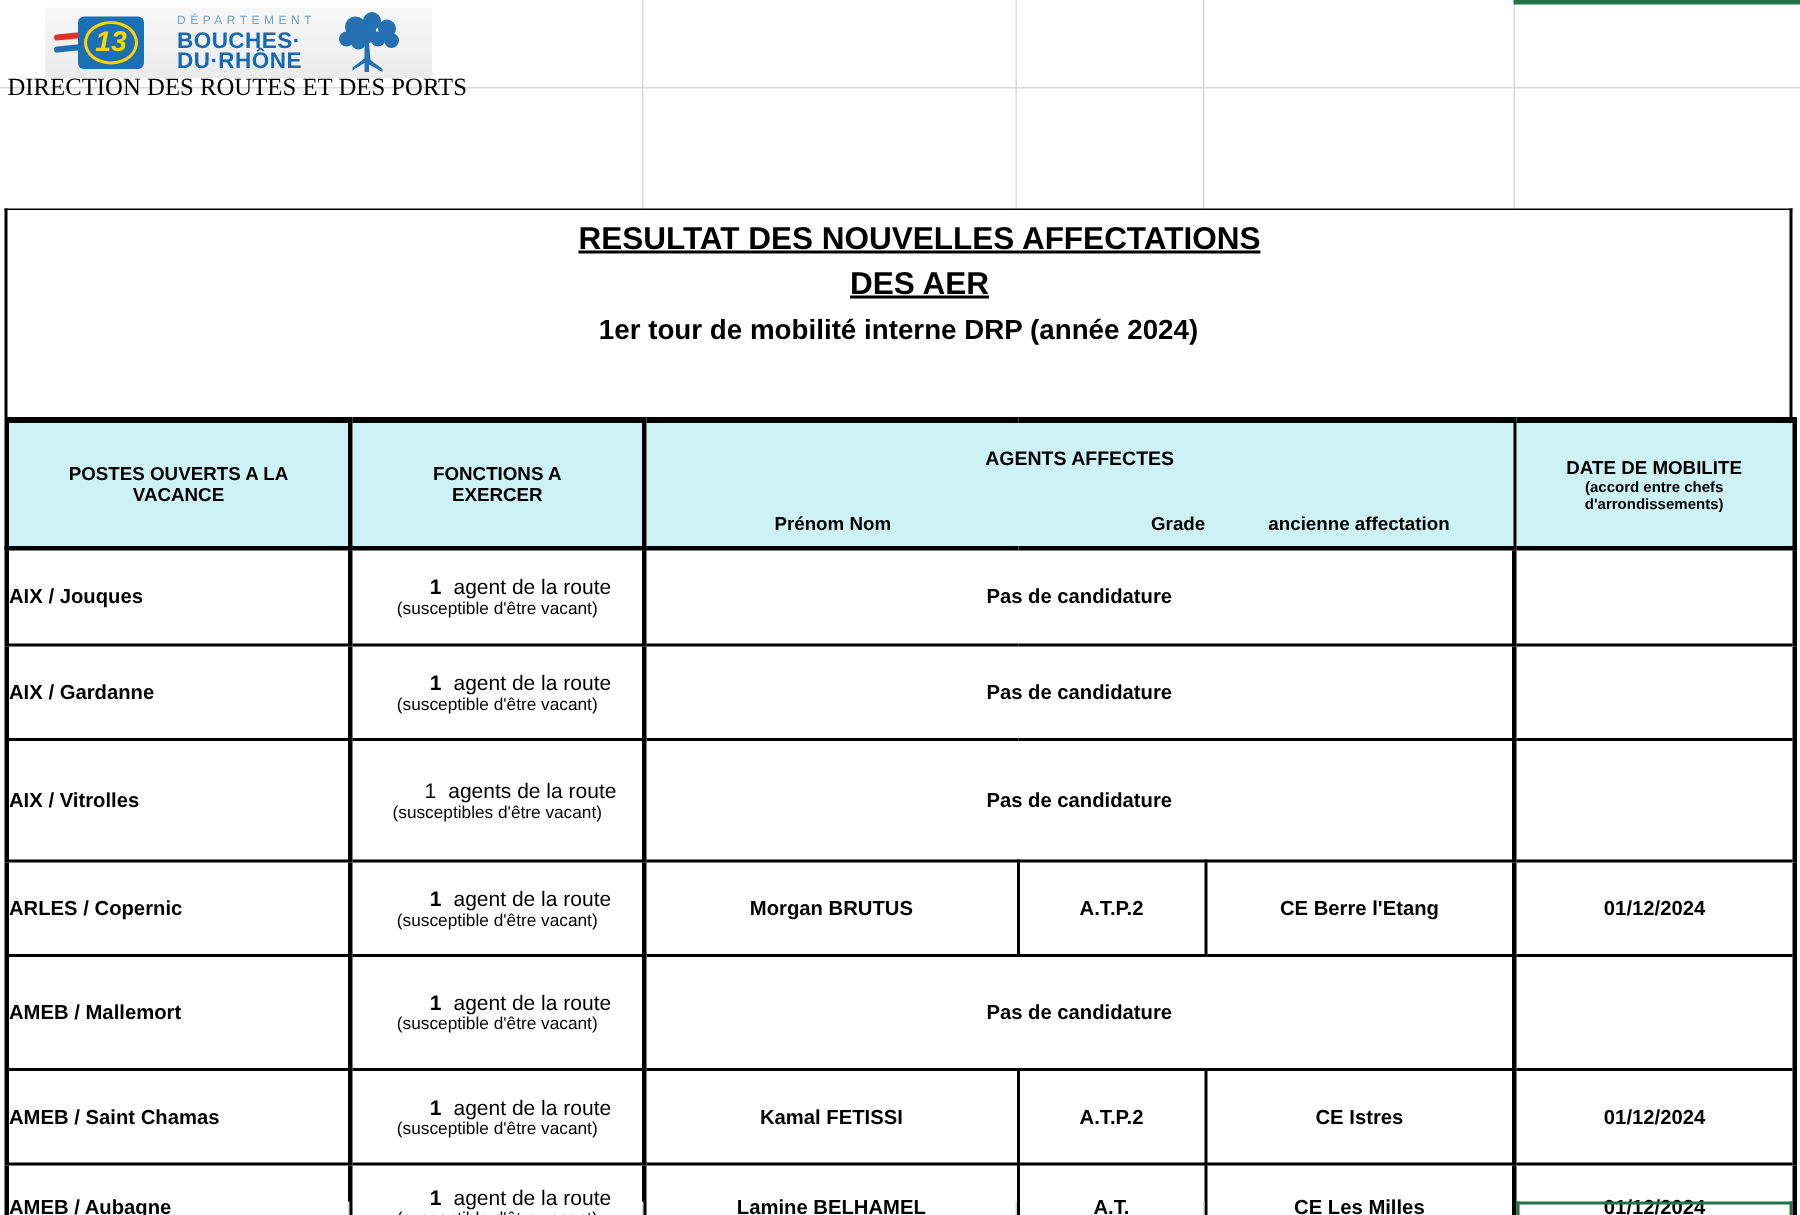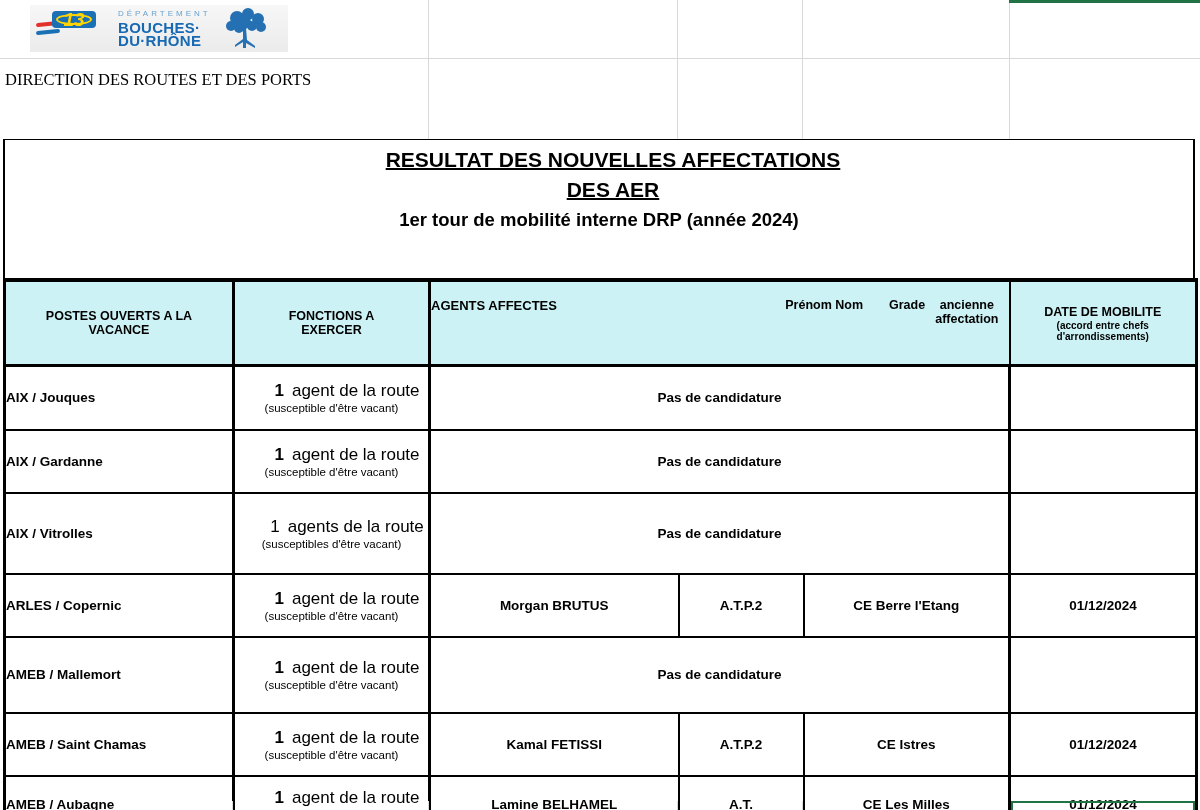--- a/index.html
+++ b/index.html
@@ -11,34 +11,34 @@
   .vgrid{position:absolute;top:0;width:1px;height:139px;background:#d9d9d9;}
   .hgrid{position:absolute;left:0;top:58px;width:1200px;height:1px;background:#d9d9d9;}
   .below-vgrid{position:absolute;top:801px;height:9px;width:1px;background:#d9d9d9;}
   #green-top-line{position:absolute;left:1009px;top:0;width:191px;height:3px;background:#217346;}
   #selection-box{position:absolute;left:1011px;top:801px;width:184px;height:9px;
     border:2px solid #217346;border-bottom:none;box-sizing:border-box;}
   
   #logo{position:absolute;left:30px;top:5px;width:258px;height:47px;
     background:linear-gradient(#f7f7f7,#ebebeb);display:flex;align-items:center;}
   #emblem-wrap{position:relative;width:70px;height:47px;flex:0 0 70px;}
-  #emblem{position:absolute;left:22px;top:6px;width:44px;height:17px;background:#1b6fb5;
+  #emblem{position:absolute;left:22px;top:6px;width:44px;height:35px;background:#1b6fb5;
     border-radius:4px;display:flex;align-items:center;justify-content:center;}
   #emblem-oval{position:absolute;left:4px;top:3px;right:4px;bottom:3px;
     border:2px solid #ffd400;border-radius:50%;}
   #emblem-num{color:#ffd400;font-weight:bold;font-style:italic;font-size:19px;position:relative;}
   .stripe{position:absolute;border-radius:2px;}
   .stripe.red{left:6px;top:17px;width:24px;height:4px;background:#e2312a;transform:rotate(-6deg);}
   .stripe.blue{left:6px;top:25px;width:24px;height:4px;background:#1b6fb5;transform:rotate(-6deg);}
   #logo-text{margin-left:18px;line-height:1;}
   #logo-dept{color:#6aa2cf;font-size:8px;letter-spacing:3px;margin-bottom:3px;}
   .logo-name{color:#1669b2;font-weight:bold;font-size:15px;line-height:13px;letter-spacing:0.3px;}
   #logo-tree{margin-left:6px;}
   
-  #direction{position:absolute;left:5px;top:70px;font-family:"Liberation Serif",serif;
+  #direction{position:absolute;left:5px;top:48px;font-family:"Liberation Serif",serif;
     font-size:16.5px;}
   
   #title-block{position:absolute;left:3px;top:139px;width:1192px;height:139px;
     box-sizing:border-box;border-top:1px solid #000;border-left:2px solid #000;
     border-right:2px solid #000;text-align:center;padding-top:5px;}
   .title-main{font-size:21px;font-weight:bold;line-height:30px;
     text-decoration:underline;text-decoration-thickness:2px;margin-left:28px;}
   .title-sub{font-size:18.5px;font-weight:bold;line-height:29px;}
   
   #result-table{position:absolute;left:3px;top:278px;width:1192px;
@@ -47,27 +47,27 @@
     overflow:hidden;}
   #result-table th{background:#ccf2f5;border-top-width:4px;border-bottom-width:3px;
     font-size:12.5px;font-weight:bold;}
   .c1{border-left-width:3px !important;border-right-width:3px !important;margin-left:32px;}
   .c2{border-right-width:3px !important;}
   .c5{border-right-width:3px !important;}
   .c6{border-right-width:3px !important;}
   .last-row td{border-bottom-width:3px !important;}
   td.c1{text-align:left;padding-left:6px;font-weight:bold;font-size:13.5px;}
   td.c2{text-align:center;}
-  .fn-line1{font-size:17px;margin-left:31px;}
+  .fn-line1{font-size:14px;margin-left:31px;}
   .count{font-weight:bold;margin-right:8px;}
   .count.normal{font-weight:400;}
   .fn-note{font-size:11.5px;margin-top:1px;text-align:center;}
   td.center-bold{text-align:center;font-weight:bold;font-size:13.5px;}
   th.h-agents{vertical-align:top;}
-  .agents-wrap{display:flex;flex-direction:row;justify-content:space-between;
+  .agents-wrap{display:flex;flex-direction:column;justify-content:space-between;
     height:82px;box-sizing:border-box;padding:16px 0 8px 0;}
   .agents-title{font-size:13px;font-weight:bold;text-align:center;}
   .agents-subrow{display:flex;font-size:12.5px;font-weight:bold;}
   .sub1{flex:0 0 43%;text-align:center;}
   .sub2{flex:0 0 21.5%;text-align:right;}
   .sub3{flex:0 0 35.5%;text-align:center;}
   .date-note{font-size:10px;font-weight:bold;width:150px;margin:1px auto 0;line-height:11px;}
   .hpad{padding:0 10px;}
 </style>
 </head>

